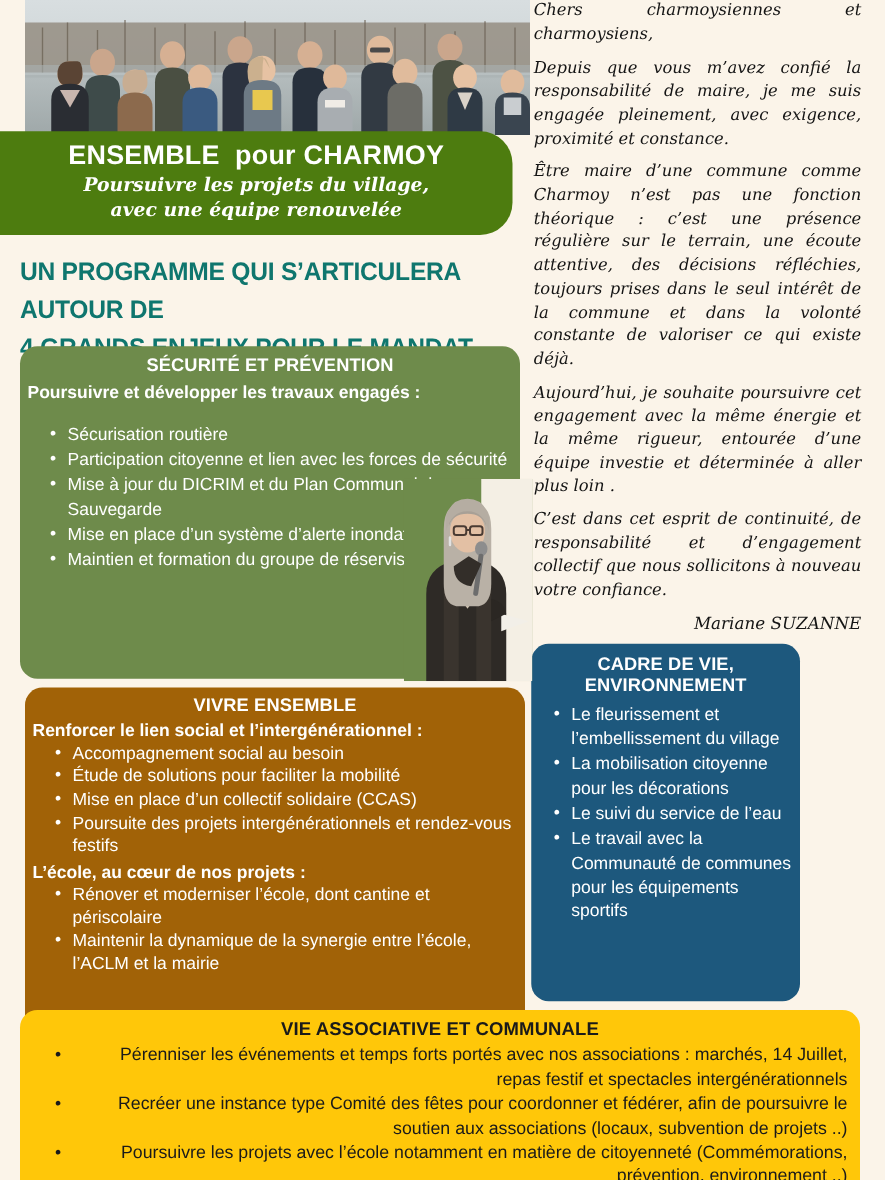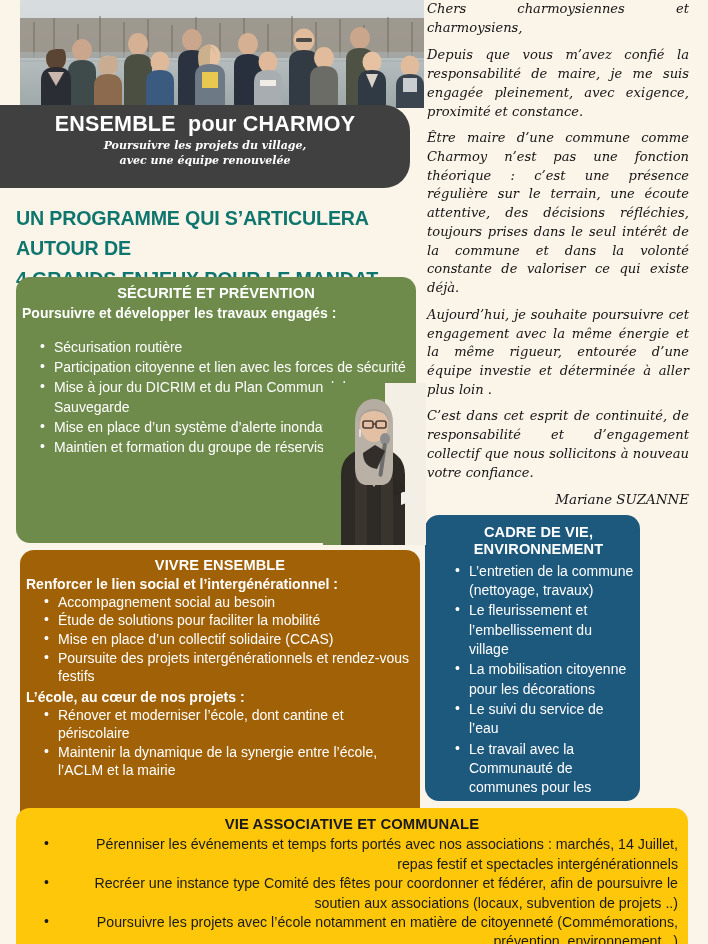--- a/index.html
+++ b/index.html
@@ -18,33 +18,33 @@
   .team-photo {
     position: absolute; left: 20px; top: 0; width: 404px; height: 108px;
     overflow: hidden;
     background: linear-gradient(#cfd6d8 0%, #c2cace 42%, #b9c1c4 100%);
   }
   .photo-svg { display: block; width: 100%; height: 100%; }
 
   
   .banner {
     position: absolute; left: 0; top: 105px; width: 410px; height: 83px;
-    background: #404040;
+    background: #4d7c0f;
     border-radius: 0 26px 26px 0;
     color: #fff;
     text-align: center;
     padding-top: 7px;
   }
   .banner-title {
     font-size: 21.5px; font-weight: 700; letter-spacing: .2px;
     line-height: 1.18; white-space: pre;
   }
   .banner-sub {
     font-family: "DejaVu Serif", serif;
-    font-style: italic; font-size: 11px; line-height: 1.3;
+    font-style: italic; font-size: 15px; line-height: 1.3;
     margin-top: 2px; font-weight: 600;
   }
   .banner-sub span { display: block; }
 
   
   .headline {
     position: absolute; left: 16px; top: 203px; width: 400px;
     font-family: "Liberation Sans Narrow", "Liberation Sans", sans-serif;
     font-weight: 700; font-size: 20.3px; line-height: 1.5;
     color: #0f766e; letter-spacing: -0.2px;
@@ -93,21 +93,20 @@
   #card-vivre .card-sub { margin: 2px 0 0 6px; }
   #card-vivre ul.bul { margin: 0 8px 0 18px; }
   #card-vivre ul.bul li { line-height: 1.33; }
   #card-vivre .card-sub.second { margin-top: 3px; }
 
   
   #card-cadre {
     left: 425px; top: 515px; width: 215px; height: 286px;
     background: #1d5madmin;
     background: #1d587d;
-    padding-left: 12px;
   }
   #card-cadre .card-title { margin-top: 9px; }
   #card-cadre ul.bul { margin: 4px 6px 0 12px; }
   #card-cadre ul.bul li { margin-bottom: 1px; }
 
   
   #card-vie {
     left: 16px; top: 808px; width: 672px; height: 150px;
     background: #ffc709; color: #1a1a1a;
     border-radius: 14px 14px 0 0;
@@ -318,21 +317,20 @@
     <p>C’est dans cet esprit de continuité, de responsabilité et d’engagement collectif que nous sollicitons à nouveau votre confiance.</p>
     <p class="sign">Mariane SUZANNE</p>
   </div>
 
   <div class="card" id="card-cadre">
     <div class="card-title">
       <div>CADRE DE VIE,</div>
       <div>ENVIRONNEMENT</div>
     </div>
     <ul class="bul">
-      <li>L’entretien de la commune (nettoyage, travaux)</li>
       <li>Le fleurissement et l’embellissement du village</li>
       <li>La mobilisation citoyenne pour les décorations</li>
       <li>Le suivi du service de l’eau</li>
       <li>Le travail avec la Communauté de communes pour les équipements sportifs</li>
     </ul>
   </div>
 
   <div class="card" id="card-vie">
     <div class="card-title">VIE ASSOCIATIVE ET COMMUNALE</div>
     <ul class="bul">

